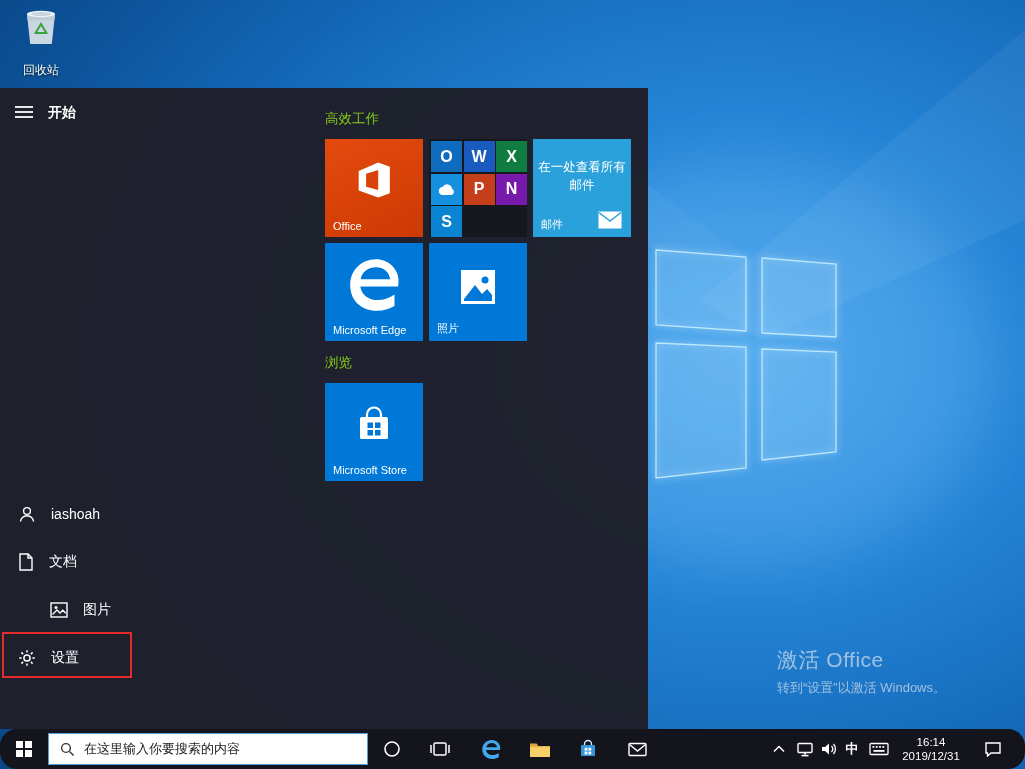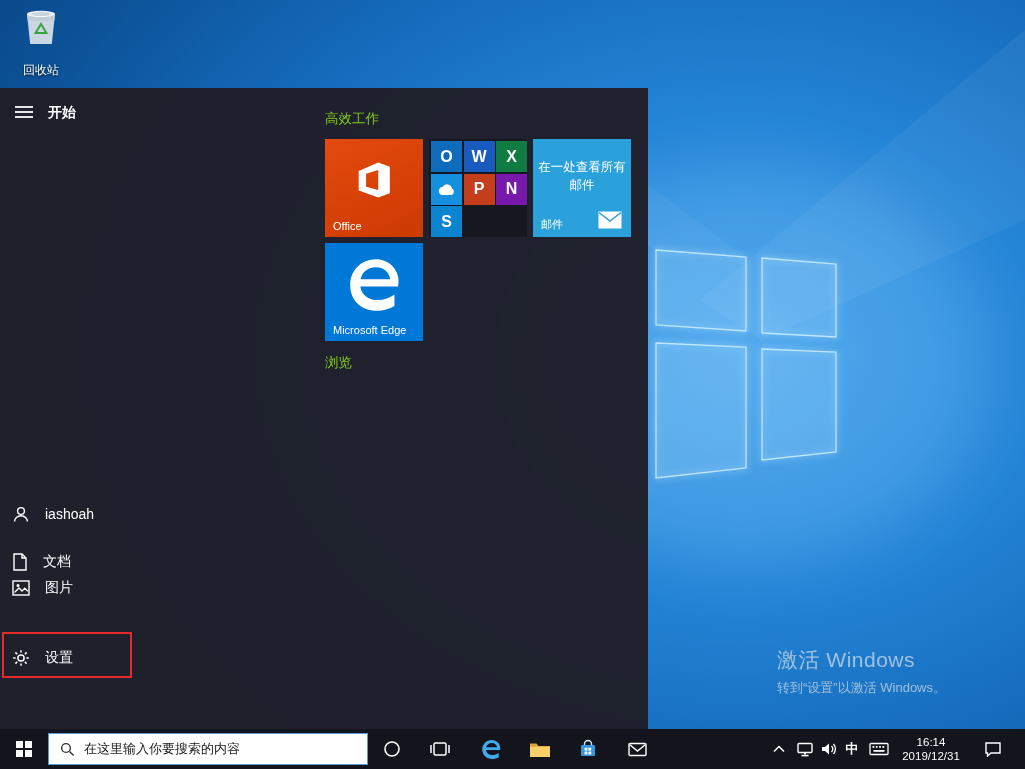--- a/index.html
+++ b/index.html
@@ -13,21 +13,21 @@
   .watermark{position:absolute;left:777px;top:646px;color:rgba(238,238,238,0.62);pointer-events:none;}
   .watermark .l1{font-size:21px;font-weight:400;letter-spacing:0.5px;}
   .watermark .l2{font-size:13px;margin-top:5px;}
   .recycle-bin{position:absolute;left:12px;top:6px;width:58px;text-align:center;cursor:pointer;}
   .recycle-bin .rb-label{margin-top:16px;font-size:12px;color:#fff;text-shadow:0 1px 2px rgba(0,0,0,0.85);}
 
   
   .start-menu{position:absolute;left:0;top:88px;width:648px;height:641px;background:rgba(31,31,40,0.97);}
   .hamburger{position:absolute;left:15px;top:9px;width:48px;height:30px;display:flex;align-items:center;cursor:pointer;}
   .menu-title{position:absolute;left:48px;top:16px;font-size:14px;font-weight:bold;color:#fff;}
-  .rail-item{position:absolute;left:0;width:255px;height:48px;display:flex;align-items:center;padding-left:12px;gap:15px;color:#fff;font-size:14px;cursor:pointer;}
+  .rail-item{position:absolute;left:0;width:255px;height:48px;display:flex;align-items:center;padding-left:18px;gap:15px;color:#fff;font-size:14px;cursor:pointer;}
   .rail-item.power{background:#3d3d45;height:47px;}
   .settings-highlight{position:absolute;left:2px;top:544px;width:130px;height:46px;border:2px solid #e42a2a;pointer-events:none;}
 
   .group-header{position:absolute;color:#84cc16;font-size:13.5px;cursor:default;}
   .tile{position:absolute;width:98px;height:98px;overflow:hidden;cursor:pointer;color:#fff;}
   .tile .tile-label{position:absolute;left:8px;bottom:5px;font-size:11px;}
   .tile-office{background:linear-gradient(155deg,#e44a0e 0%,#cc3a02 100%);padding-left:14px;}
   .tile-office .glyph{position:absolute;left:30px;top:22px;}
   .tile-suite{background:#17171f;padding:2px;display:grid;grid-template-columns:repeat(3,31px);grid-auto-rows:31px;gap:1.5px;}
   .mini{display:flex;align-items:center;justify-content:center;}
@@ -36,21 +36,21 @@
   .tile-mail .headline{position:absolute;left:0;right:0;top:19px;padding:0 5px;text-align:center;font-size:12.5px;line-height:18px;}
   .tile-mail .env{position:absolute;right:9px;bottom:8px;}
   .tile-edge{background:#0078d7;}
   .tile-edge .glyph{position:absolute;left:19px;top:11px;}
   .tile-photos{background:#0078d7;}
   .tile-photos .glyph{position:absolute;left:29px;top:24px;}
   .tile-store{background:#0078d7;}
   .tile-store .glyph{position:absolute;left:27px;top:21px;}
 
   
-  .taskbar{position:absolute;left:0;bottom:0;width:1025px;height:40px;background:#14141c;}
+  .taskbar{position:absolute;left:0;bottom:0;width:1025px;height:40px;background:#14141c;border-radius:17px;}
   .tb-start{position:absolute;left:0;top:0;width:48px;height:40px;display:flex;align-items:center;justify-content:center;cursor:pointer;}
   .winflag{display:grid;grid-template-columns:7px 7px;grid-template-rows:7px 7px;gap:2px;}
   .winflag div{background:#fff;}
   .tb-search{position:absolute;left:48px;top:4px;width:320px;height:32px;background:#fff;border:1px solid #569dd8;display:flex;align-items:center;padding-left:11px;gap:9px;cursor:text;}
   .tb-search .q{font-size:13px;color:#1c1c1c;white-space:nowrap;}
   .tb-btn{position:absolute;top:0;width:44px;height:40px;display:flex;align-items:center;justify-content:center;cursor:pointer;}
   .ime{color:#fff;font-size:13px;font-weight:bold;}
   .clock{position:absolute;left:893px;top:0;width:76px;height:40px;display:flex;flex-direction:column;align-items:center;justify-content:center;color:#fff;font-size:11.5px;line-height:14px;cursor:default;}
 </style>
 </head>
@@ -78,21 +78,21 @@
         <polygon points="762,349 836,352 836,452 762,460"></polygon>
       </g>
       <polygon points="656,250 746,257 746,331 656,325"></polygon>
       <polygon points="762,258 836,264 836,337 762,333"></polygon>
       <polygon points="656,343 746,347 746,468 656,478"></polygon>
       <polygon points="762,349 836,352 836,452 762,460"></polygon>
     </g>
   </svg>
 
   <div class="watermark">
-    <div class="l1">激活 Windows</div>
+    <div class="l1">激活 Office</div>
     <div class="l2">转到“设置”以激活 Windows。</div>
   </div>
 
   <div class="recycle-bin">
     <svg width="36" height="40" viewBox="0 0 36 40" style="margin:0 auto;">
       <path d="M4 8 h28 l-3.2 30 H7.2 Z" fill="#d9e2ea" opacity="0.93"></path>
       <path d="M4 8 h28 l-.7 6.5 H4.7 Z" fill="#bfccd6"></path>
       <ellipse cx="18" cy="8" rx="14" ry="3.2" fill="#edf3f8"></ellipse>
       <ellipse cx="18" cy="8" rx="10" ry="2" fill="#c9d5de"></ellipse>
       <path d="M18 18 l5.4 9 h-10.8 Z" fill="none" stroke="#3aa23f" stroke-width="2"></path>
@@ -122,21 +122,21 @@
     </div>
 
     <div class="rail-item" style="top:450px;">
       <svg width="16" height="18" viewBox="0 0 16 18">
         <path d="M2 1 h8 l4 4 v12 H2 Z" fill="none" stroke="#fff" stroke-width="1.4"></path>
         <path d="M10 1 v4 h4" fill="none" stroke="#fff" stroke-width="1.4"></path>
       </svg>
       <span>文档</span>
     </div>
 
-    <div class="rail-item" style="top:476px;">
+    <div class="rail-item" style="top:498px;margin-left:32px;">
       <svg width="18" height="16" viewBox="0 0 18 16">
         <rect x="1" y="1" width="16" height="14" fill="none" stroke="#fff" stroke-width="1.4"></rect>
         <circle cx="6" cy="5.6" r="1.5" fill="#fff"></circle>
         <path d="M2.5 12.5 l4.5-4.5 3 3 2.8-2.8 3 3" fill="none" stroke="#fff" stroke-width="1.3"></path>
       </svg>
       <span>图片</span>
     </div>
 
     <div class="rail-item" style="top:546px;">
       <svg width="18" height="18" viewBox="0 0 18 18">
@@ -195,23 +195,44 @@
       </svg>
     </div>
 
     <div class="tile tile-edge" style="left:325px;top:155px;">
       <svg class="glyph" width="62" height="62" viewBox="0 0 35 35">
         <path fill="#fff" fill-rule="evenodd" d="M18 3 C9.7 3 3.5 9.3 3.5 17.6 C3.5 26.2 9.8 32 18.6 32 c3.6 0 7-0.9 9.9-2.7 v-6.4 c-2.6 2-6 3.1-9.4 3.1 -5.3 0-9.2-3-9.9-7.7 h21.3 c0.2-1.1 0.3-2.2 0.3-3.3 C30.8 8.8 25.3 3 18 3 Z M9.4 14.2 C10.3 10 13.7 7.5 18 7.5 c4.3 0 7.3 2.5 8.1 6.7 Z"></path>
       </svg>
       <div class="tile-label">Microsoft Edge</div>
     </div>
 
+    <div class="tile tile-photos" style="left:429px;top:155px;">
+      <svg class="glyph" width="40" height="40" viewBox="0 0 40 40">
+        <rect x="3" y="3" width="34" height="34" fill="#fff"></rect>
+        <circle cx="27" cy="13" r="3.5" fill="#0078d7"></circle>
+        <path d="M6 32 L17 18 L24 27 L29 22 L34 28 V34 H6 Z" fill="#0078d7"></path>
+      </svg>
+      <div class="tile-label">照片</div>
+    </div>
 
     <div class="group-header" style="left:325px;top:266px;">浏览</div>
 
+    <div class="tile tile-store" style="left:325px;top:295px;">
+      <svg class="glyph" width="44" height="44" viewBox="0 0 44 44">
+        <path d="M15 13 v-2.5 a7 7 0 0 1 14 0 V13" stroke="#fff" stroke-width="2.2" fill="none"></path>
+        <rect x="8" y="13" width="28" height="22" rx="1.5" fill="#fff"></rect>
+        <g fill="#0078d7">
+          <rect x="15.5" y="18.5" width="5.5" height="5.5"></rect>
+          <rect x="23" y="18.5" width="5.5" height="5.5"></rect>
+          <rect x="15.5" y="26" width="5.5" height="5.5"></rect>
+          <rect x="23" y="26" width="5.5" height="5.5"></rect>
+        </g>
+      </svg>
+      <div class="tile-label">Microsoft Store</div>
+    </div>
 
   </div>
 
   <div class="taskbar">
 
     <div class="tb-start">
       <div class="winflag">
           <div></div>
           <div></div>
           <div></div>

